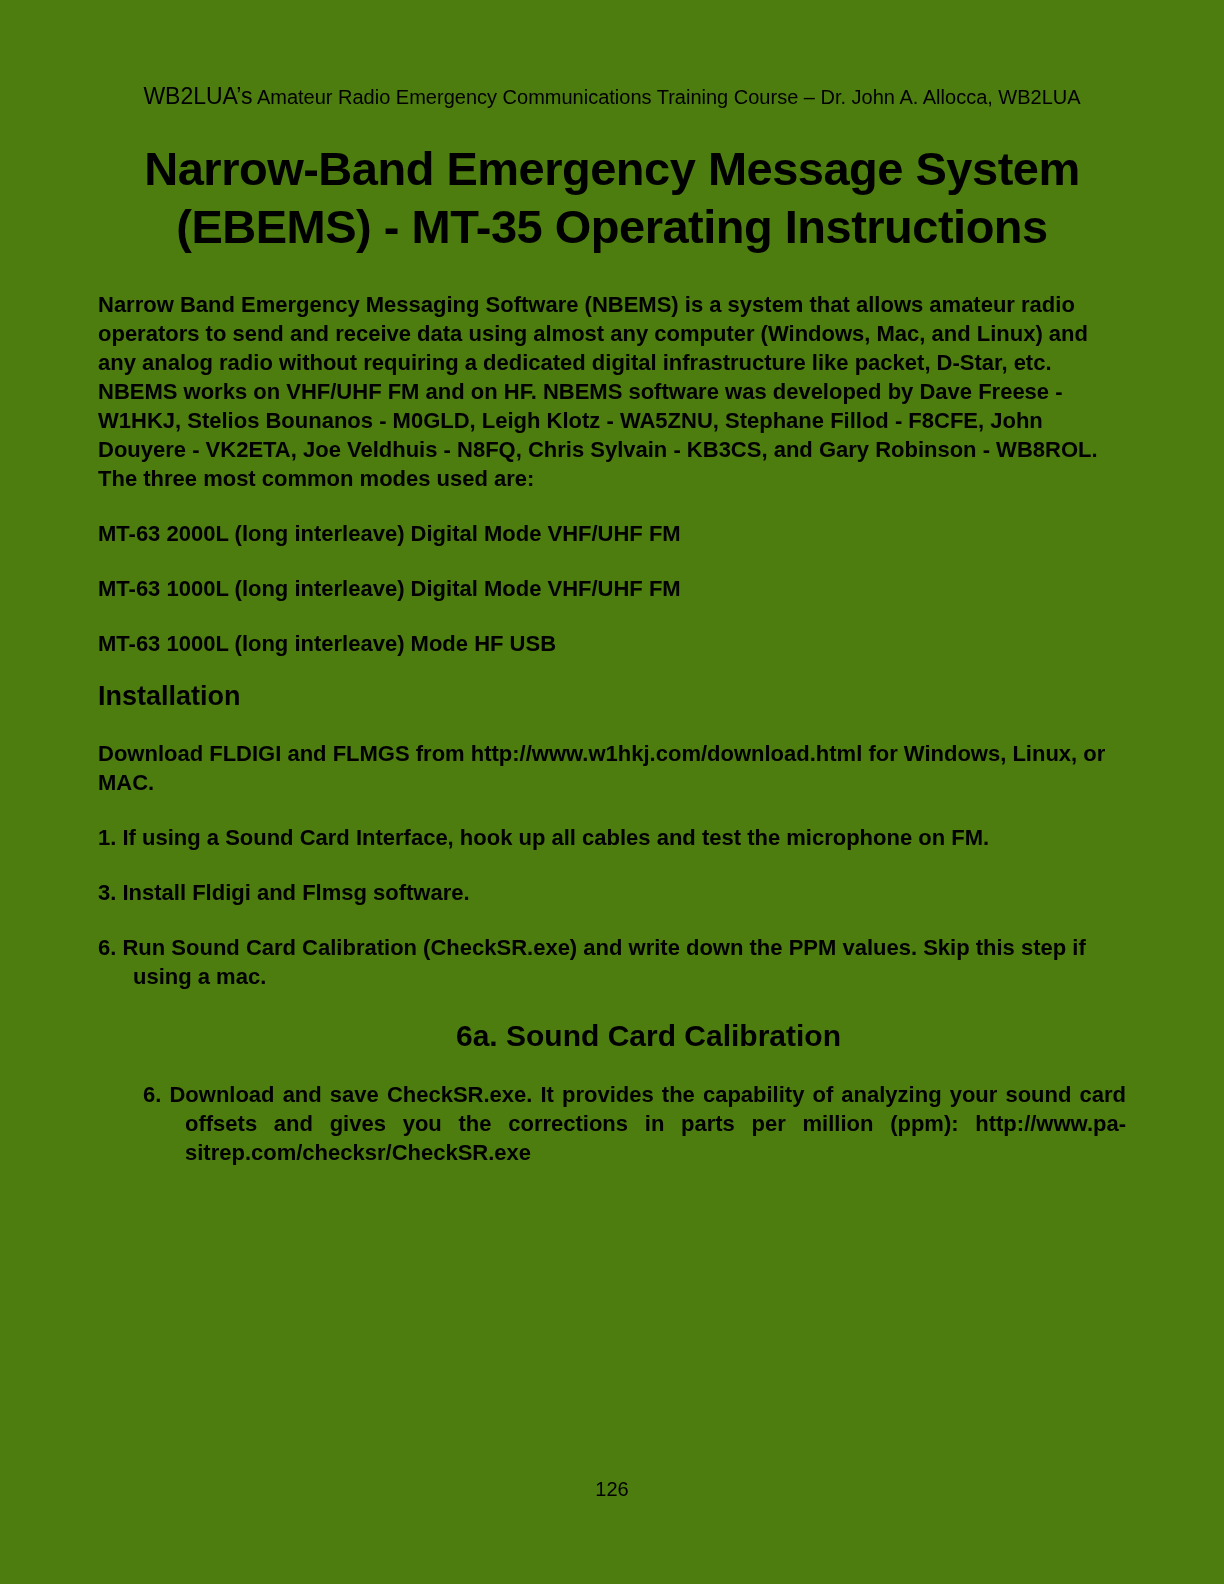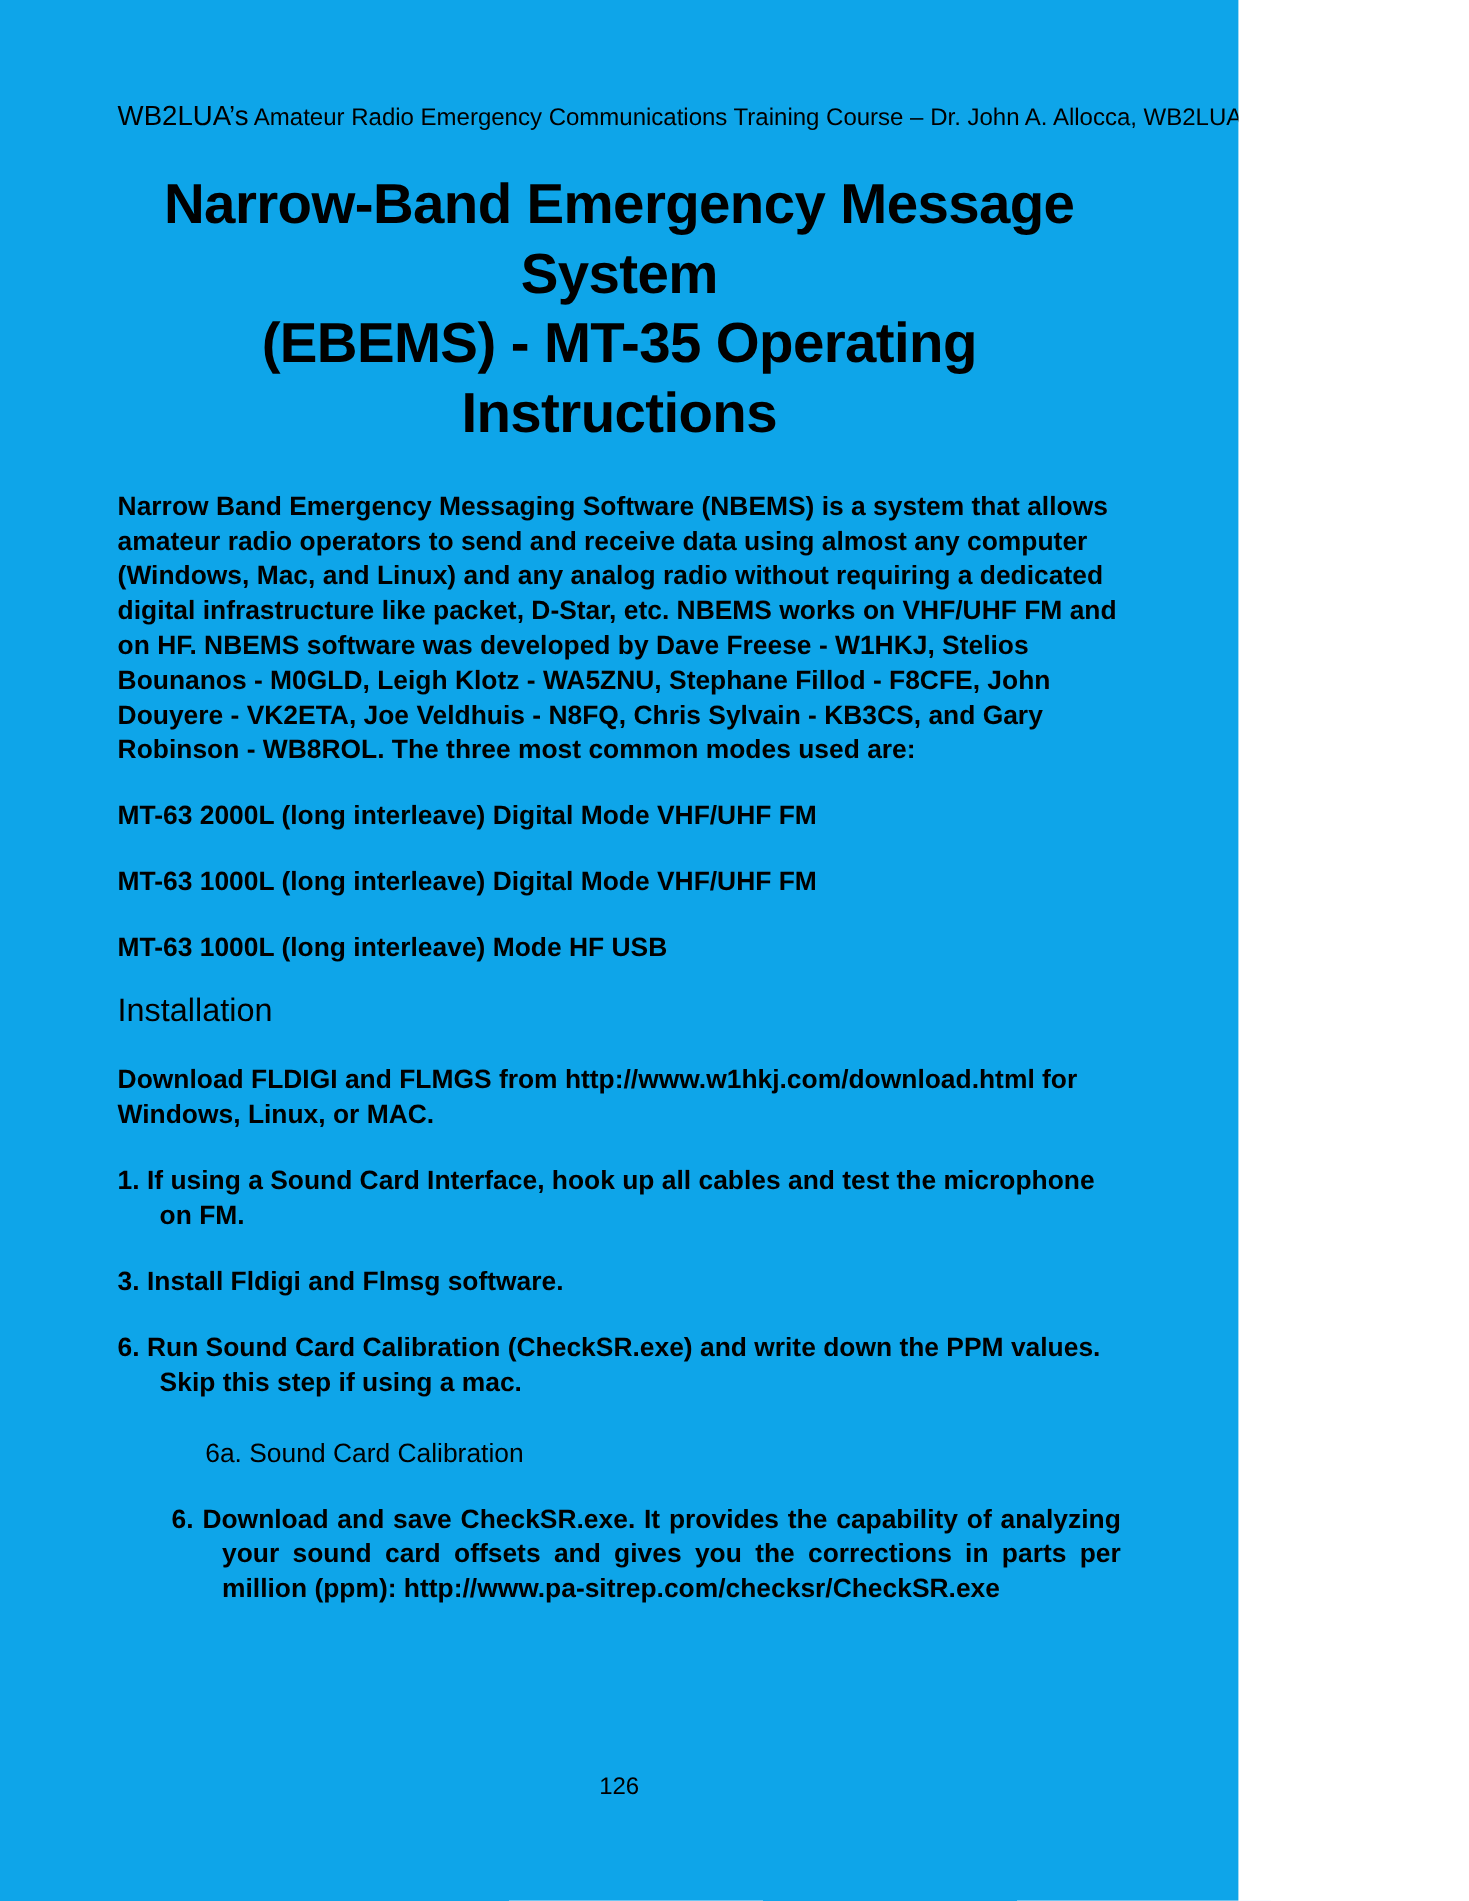--- a/index.html
+++ b/index.html
@@ -2,23 +2,23 @@
 <html><head>
 <meta charset="utf-8">
 <style>
   html, body {
     margin: 0;
     padding: 0;
     background: #ffffff;
   }
   .page {
     position: relative;
-    width: 1032px;
+    width: 1224px;
     height: 1584px;
-    background: #0ea5e9;
+    background: #4d7c0f;
     color: #000000;
     font-family: "Liberation Sans", sans-serif;
     overflow: hidden;
     box-sizing: border-box;
     padding: 0 98px;
   }
   .doc-header {
     margin-top: 82px;
     text-align: center;
     font-size: 20px;
@@ -42,34 +42,35 @@
     font-weight: bold;
   }
   .intro {
     margin-top: 34px;
   }
   .para {
     margin-top: 26px;
   }
   .section-heading {
     margin-top: 19px;
-    font-weight: normal;
+    font-weight: bold;
     font-size: 27px;
     line-height: 33px;
   }
   .hang {
     padding-left: 35px;
     text-indent: -35px;
   }
   .sub-heading {
     margin-top: 30px;
     margin-left: 73px;
-    font-weight: normal;
-    font-size: 22px;
+    font-weight: bold;
+    font-size: 30px;
     line-height: 29px;
+    text-align: center;
   }
   .sub-step {
     margin-top: 26px;
     margin-left: 45px;
     padding-left: 42px;
     text-indent: -42px;
     text-align: justify;
   }
   .page-number {
     position: absolute;

